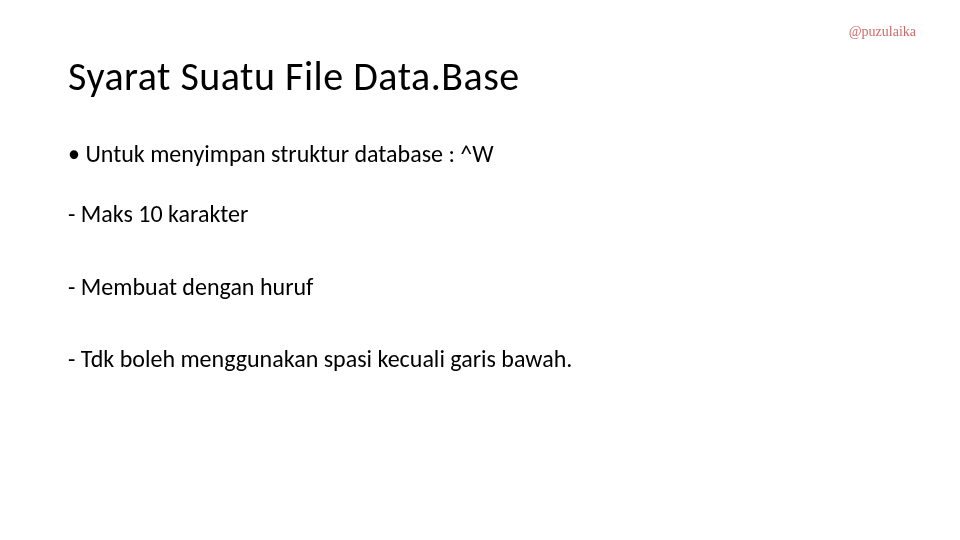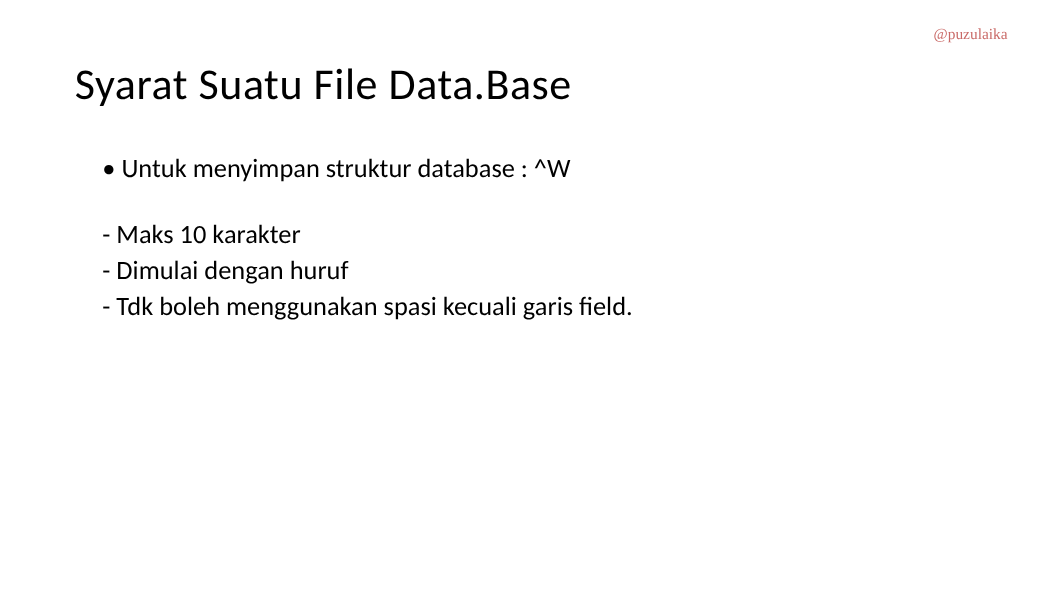--- a/index.html
+++ b/index.html
@@ -36,61 +36,61 @@
     font-family: "Calibri Light", Calibri, Arial, sans-serif;
     letter-spacing: 0.5px;
   }
   .body {
     position: absolute;
     top: 138px;
     left: 68px;
     right: 60px;
     font-size: 24px;
     line-height: 1.35;
-    margin-left: 25px;
   }
   .bullet {
     margin-bottom: 28px;
   }
   .bullet::before {
     content: "• ";
   }
   .indent-line {
     display: block;
   }
   .row {
     display: flex;
     align-items: flex-start;
   }
   .row .lead {
     white-space: pre;
   }
   .row .lines {
     display: flex;
     flex-direction: column;
+    gap: 40px;
   }
 </style>
 </head>
 <body>
 
 <div class="slide">
 
   <div class="watermark">@puzulaika</div>
 
   <div class="title">Syarat Suatu File Data.Base</div>
 
   <div class="body">
 
     <div class="bullet">
       <span>Untuk menyimpan struktur database : ^W</span>
     </div>
 
     <div class="row">
       <span class="lines">
         <span class="indent-line">- Maks 10 karakter</span>
-        <span class="indent-line">- Dimulai dengan huruf</span>
-        <span class="indent-line">- Tdk boleh menggunakan spasi kecuali garis field.</span>
+        <span class="indent-line">- Membuat dengan huruf</span>
+        <span class="indent-line">- Tdk boleh menggunakan spasi kecuali garis bawah.</span>
       </span>
     </div>
 
   </div>
 
 </div>
 
 </body></html>

